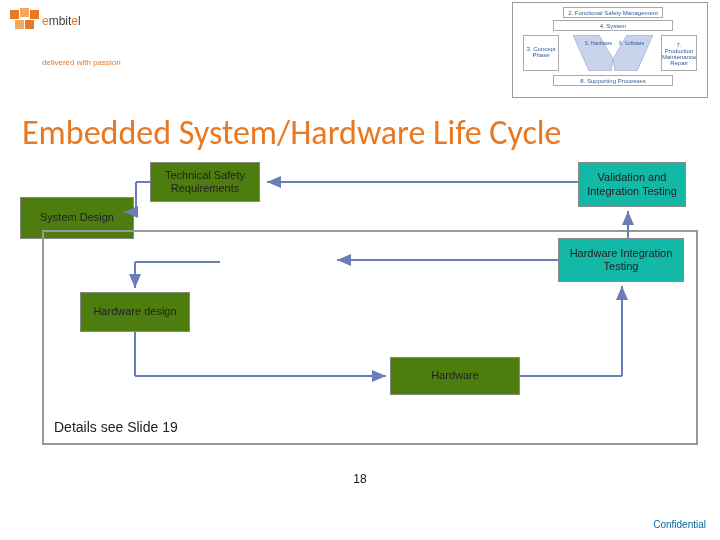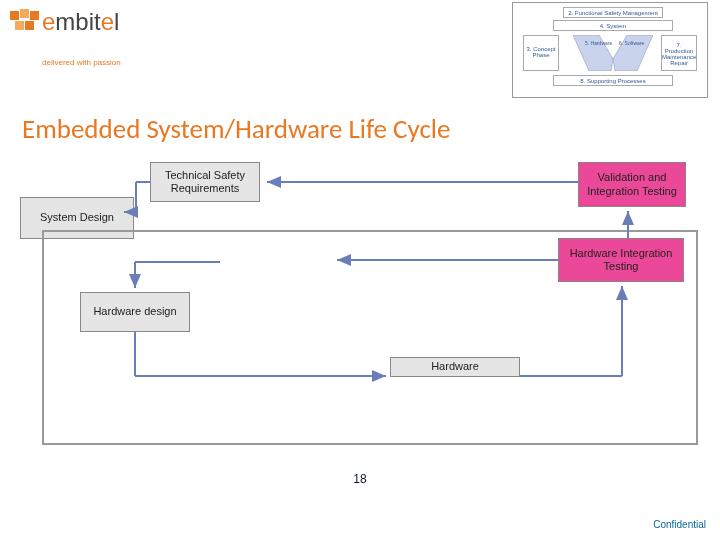--- a/index.html
+++ b/index.html
@@ -17,21 +17,21 @@
     left: 10px;
     display: flex;
     align-items: center;
   }
   .logo-icon {
     width: 30px;
     height: 26px;
     margin-right: 2px;
   }
   .logo-text {
-    font-size: 24px;
+    font-size: 12px;
     color: #444;
     font-weight: 400;
   }
   .logo-text .accent { color: #e97822; }
   .logo-sub {
     position: absolute;
     top: 30px;
     left: 42px;
     font-size: 8px;
     color: #e97822;
@@ -68,45 +68,45 @@
     position: absolute; top: 32px; left: 60px; width: 80px; height: 36px;
   }
   .td-row3 {
     position: absolute; top: 72px; left: 40px; width: 120px; height: 11px;
     border: 1px solid #aaa; text-align: center; line-height: 11px;
   }
   .title {
     position: absolute;
     top: 112px;
     left: 22px;
-    font-size: 27px;
+    font-size: 34px;
     color: #e97822;
     font-family: Calibri, Arial, sans-serif;
   }
   .diagram {
     position: absolute;
     top: 152px;
     left: 20px;
     width: 680px;
     height: 300px;
   }
   .box {
     position: absolute;
-    background: #e5e5e5;
+    background: #4d7c0f;
     border: 1px solid #888;
     font-size: 11px;
     color: #222;
     text-align: center;
     display: flex;
     align-items: center;
     justify-content: center;
     padding: 4px;
     line-height: 1.2;
   }
-  .box.grey { background: #ec4899; border-color: #888; }
+  .box.grey { background: #14b8a6; border-color: #888; }
   .outer-frame {
     position: absolute;
     border: 2px solid #999;
     background: transparent;
   }
   .details {
     position: absolute;
     font-size: 14px;
     font-family: Arial, sans-serif;
     color: #222;
@@ -173,22 +173,23 @@
 Requirements</div>
   <div class="box grey" style="top:10px; left:558px; width:108px; height:45px;">Validation and
 Integration Testing</div>
   <div class="box" style="top:45px; left:0px; width:114px; height:42px;">System Design</div>
 
   <div class="outer-frame" style="top:78px; left:22px; width:656px; height:215px;"></div>
 
   <div class="box" style="top:140px; left:60px; width:110px; height:40px;">Hardware design</div>
   <div class="box grey" style="top:86px; left:538px; width:126px; height:44px;">Hardware Integration
 Testing</div>
-  <div class="box" style="top:205px; left:370px; width:130px; height:20px;">Hardware</div>
-
+  <div class="box" style="top:205px; left:370px; width:130px; height:38px;">Hardware</div>
+
+  <div class="details" style="top:267px; left:34px;">Details see Slide 19</div>
 
   <svg class="connector">
     <defs>
       <marker id="ah" markerWidth="8" markerHeight="8" refX="7" refY="3" orient="auto">
         <path d="M0,0 L7,3 L0,6 Z" fill="#6b7db8"></path>
       </marker>
     </defs>
 
     <line x1="558" y1="30" x2="247" y2="30" stroke="#6b7db8" stroke-width="2" marker-end="url(#ah)"></line>
 

